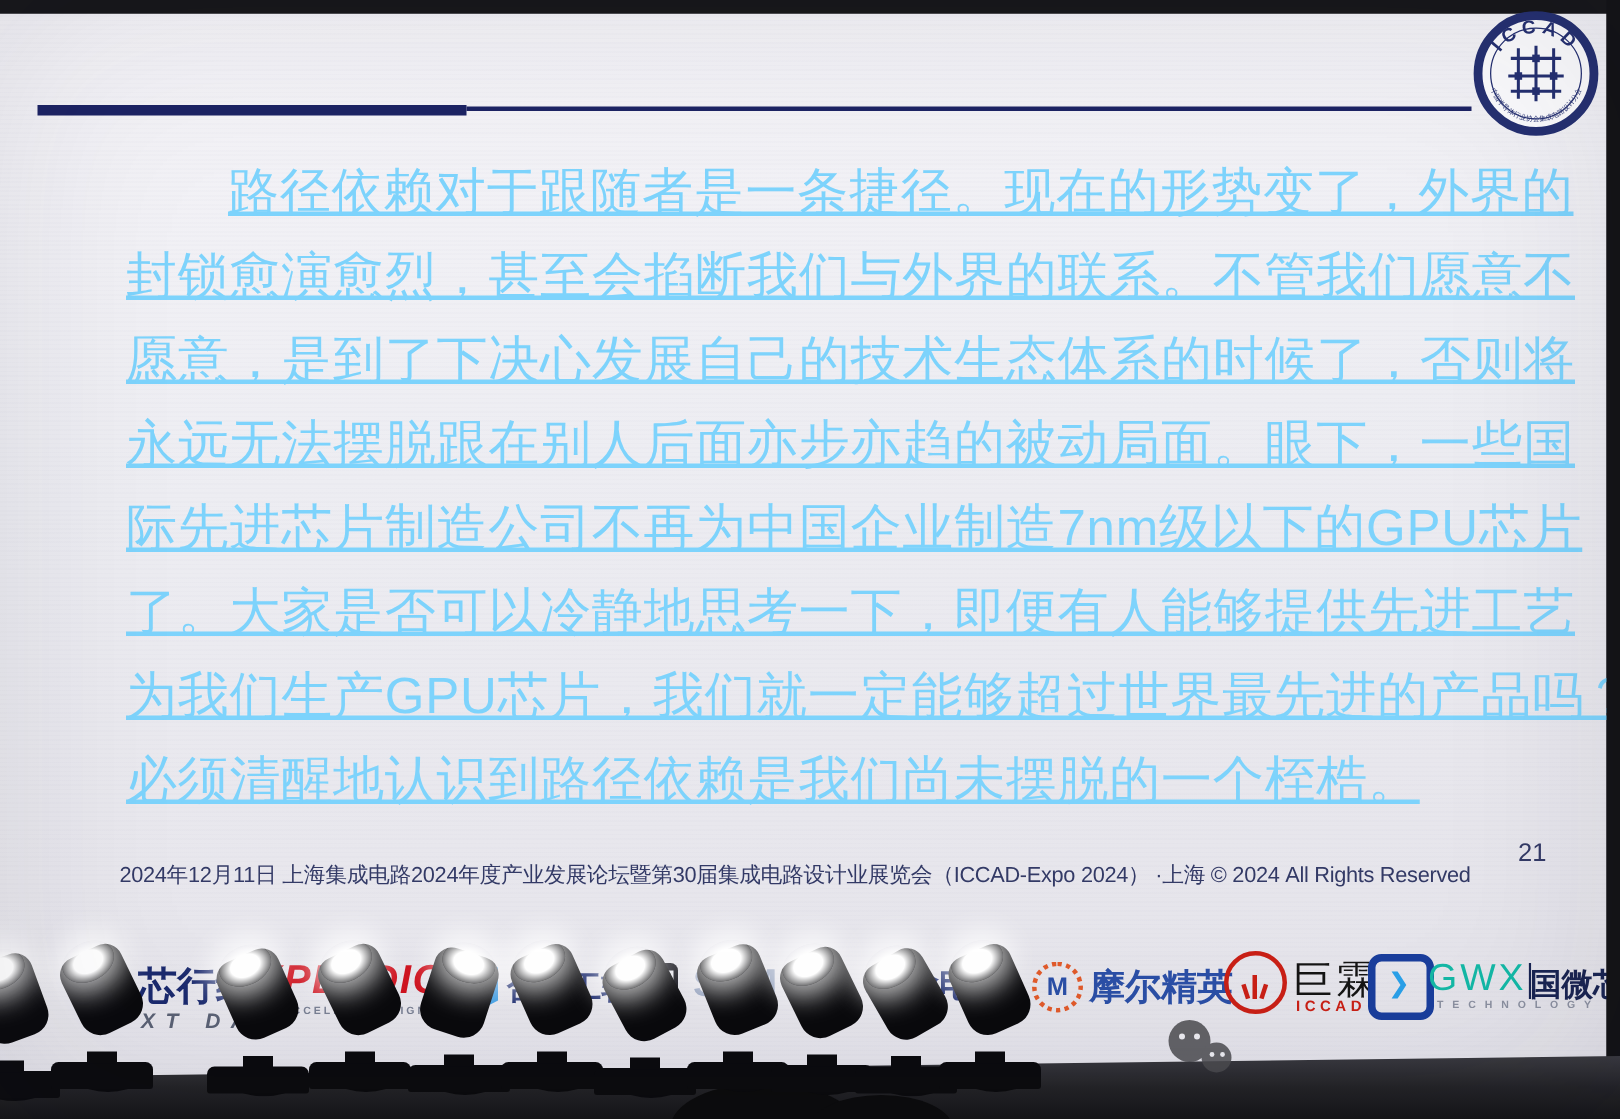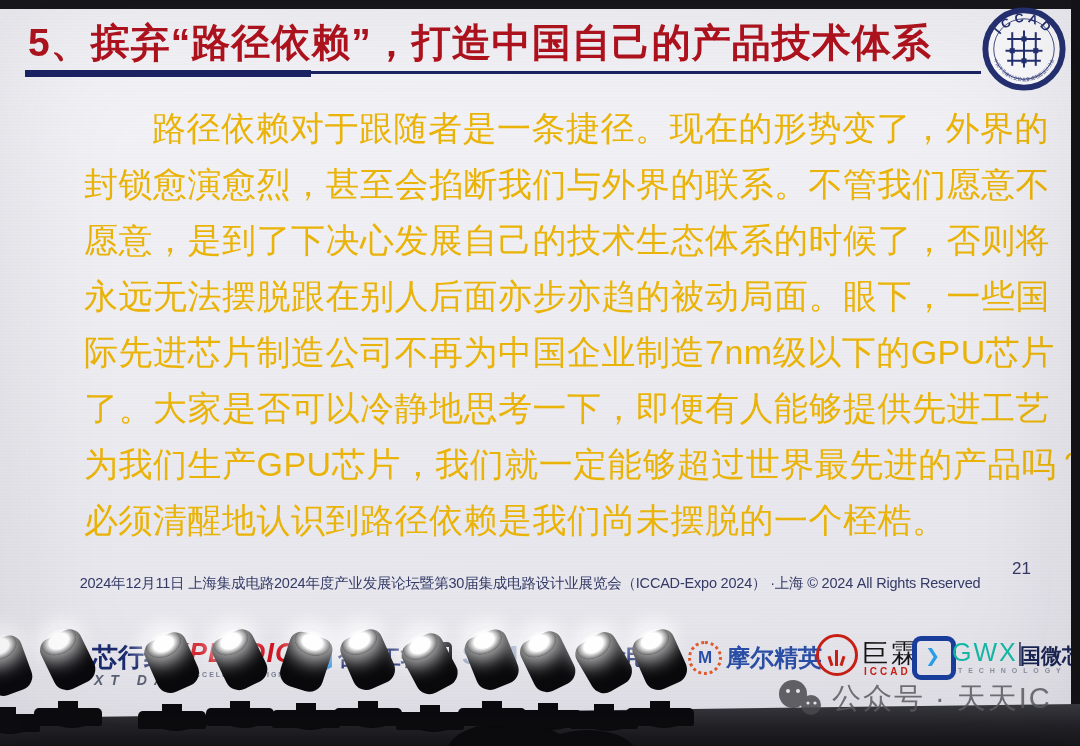--- a/index.html
+++ b/index.html
@@ -16,21 +16,21 @@
   #edge-right{position:absolute;right:0;top:0;width:9px;height:746px;background:#131316;}
   #vignette{position:absolute;inset:0;box-shadow:inset 0 0 130px rgba(25,25,50,.10);pointer-events:none;z-index:9;}
 
   
   .slide-title{position:absolute;left:28px;top:16px;width:950px;
         font-size:39px;font-weight:bold;letter-spacing:1px;color:#b0131d;white-space:nowrap;}
   .rule-thick{position:absolute;left:25px;top:70px;width:286px;height:7px;background:#1c2364;}
   .rule-thin{position:absolute;left:311px;top:71px;width:670px;height:3px;background:#1c2364;}
 
   .body-text{position:absolute;left:84px;top:100px;width:930px;line-height:56px;
-        font-size:34px;font-weight:500;color:#eab308;letter-spacing:.5px;}
+        font-size:34px;font-weight:500;color:#7dd3fc;letter-spacing:.5px;text-decoration:underline;}
   .body-line{white-space:nowrap;}
   .body-line.first{text-indent:68px;}
 
   .slide-footer{position:absolute;left:55px;top:562px;width:950px;text-align:center;
         font-size:14.5px;color:#333a66;white-space:nowrap;letter-spacing:-.2px;margin-top:12px;}
   .page-number{position:absolute;left:1012px;top:559px;font-size:17px;color:#333a66;}
 
   .iccad-logo{position:absolute;left:982px;top:7px;width:84px;height:84px;}
 
   
@@ -79,21 +79,20 @@
         border-radius:5px 5px 2px 2px;}
   .light .base::before{content:"";position:absolute;left:24px;top:-7px;width:20px;height:8px;background:#0b0b0e;}
 </style>
 </head>
 <body>
 
 <div id="photo">
   <div id="wall"></div>
   <div id="edge-top"></div>
 
-  <div class="slide-title">5、摈弃“路径依赖”，打造中国自己的产品技术体系</div>
   <div class="rule-thick"></div>
   <div class="rule-thin"></div>
 
   <svg class="iccad-logo" viewBox="0 0 100 100">
     <circle cx="50" cy="50" r="46" fill="#fbfbfd" stroke="#253071" stroke-width="7"></circle>
     <circle cx="50" cy="50" r="36" fill="none" stroke="#253071" stroke-width="1"></circle>
     <defs>
       <path id="arcTop" d="M 16,52 A 34,34 0 0 1 84,52"></path>
       <path id="arcBot" d="M 12,50 A 38,38 0 0 0 88,50"></path>
     </defs>
@@ -171,21 +170,20 @@
 
   <div class="watermark">
     <svg width="48" height="40" viewBox="0 0 48 40">
       <circle cx="17" cy="15" r="14" fill="#4c4c50"></circle>
       <circle cx="35" cy="26" r="10" fill="#4c4c50"></circle>
       <circle cx="12" cy="12" r="2" fill="#ededf2"></circle>
         <circle cx="22" cy="12" r="2" fill="#ededf2"></circle>
       <circle cx="32" cy="24" r="1.6" fill="#ededf2"></circle>
         <circle cx="39" cy="24" r="1.6" fill="#ededf2"></circle>
     </svg>
-    <span class="wm-text">公众号 · 天天IC</span>
   </div>
 
   <div id="floor"></div>
   <div class="blob" style="left:447px;top:722px;width:125px;height:30px;"></div>
   <div class="blob" style="left:540px;top:730px;width:95px;height:22px;"></div>
 
   <div id="lights">
       <div class="light" style="left: -32px; top: 636px;">
         <div class="head" style="transform:rotate(-20deg)">
           <div class="lens"></div>

